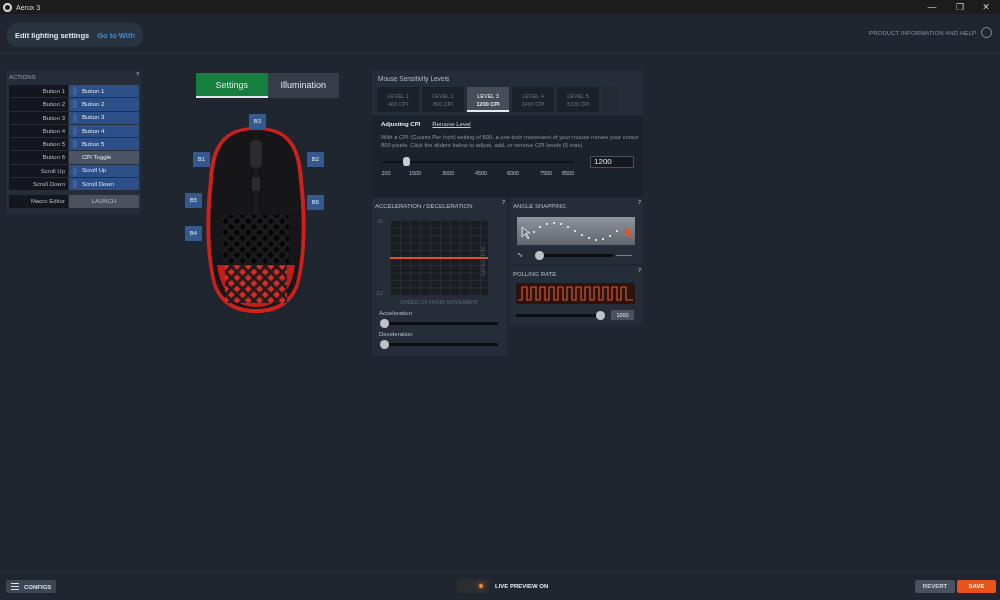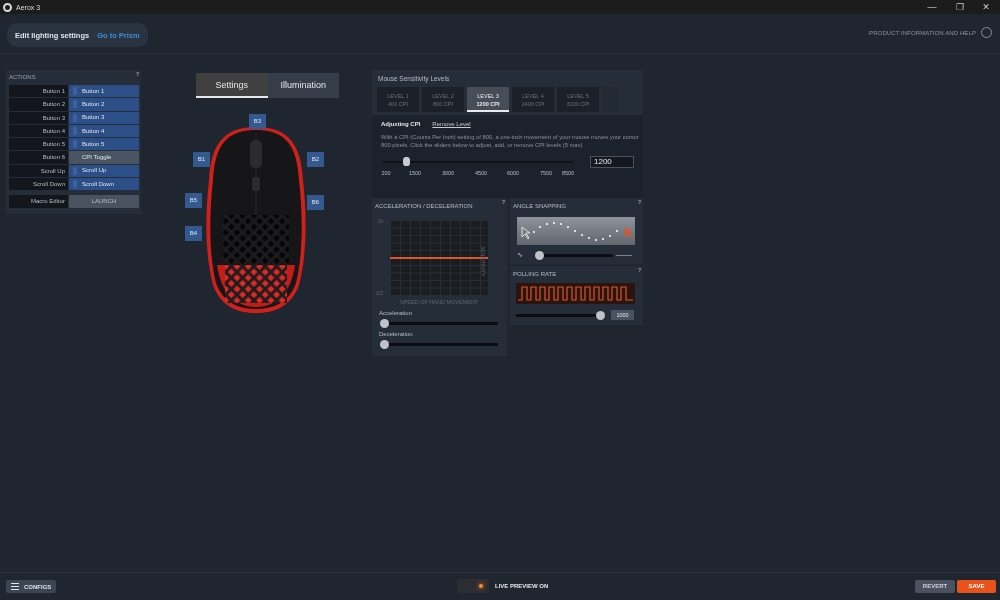--- a/index.html
+++ b/index.html
@@ -23,21 +23,21 @@
   .arow .val { flex: 1; background: #2c4f88; font-size: 6px; color: #dfe6f0; line-height: 13px; padding-left: 4px; display: flex; align-items: center; gap: 5px; border-bottom: 1px solid #252d38; margin-left: 1px; }
   .arow .val.gray { background: #4a5563; }
   .arow .val .mini { width: 4px; height: 8px; background: #3c609a; border-radius: 1px; }
   .arow .val.gray .mini { background: #4a5563; }
   .macro { display: flex; height: 13px; margin: 4px 2px 0 3px; }
   .macro .lbl { width: 59px; background: #13171d; font-size: 6px; color: #b5bcc6; text-align: right; padding-right: 3px; line-height: 13px; }
   .macro .launch { flex: 1; background: #4a5260; font-size: 6px; color: #b8bec8; text-align: center; line-height: 13px; margin-left: 1px; border-radius: 1px; }
 
   .tabs { position: absolute; left: 173px; top: 73px; width: 166px; height: 25px; display: flex; }
   .tab { flex: 1; font-size: 9px; text-align: center; line-height: 24px; color: #e3e6ea; }
-  .tab.active { background: #404040; border-bottom: 2px solid #e5e7ea; margin-left: 23px; }
+  .tab.active { background: #15803d; border-bottom: 2px solid #e5e7ea; margin-left: 23px; }
   .tab.inactive { background: #353d48; }
 
   .mouse { position: absolute; left: 203px; top: 125px; width: 106px; height: 190px; }
   .mbtn { position: absolute; width: 17px; height: 15px; background: #34598f; color: #dfe6f0; font-size: 6px; text-align: center; line-height: 15px; }
 
   .sens { position: absolute; left: 372px; top: 70px; width: 271px; height: 125px; background: #252d38; }
   .sens .hdr { font-size: 6.5px; color: #b5bcc6; padding: 5px 6px; }
   .levels { display: flex; gap: 3px; padding: 0 5px; height: 25px; }
   .level { width: 42px; background: #1b2029; font-size: 5.5px; text-align: center; color: #6a727c; padding-top: 5px; line-height: 8px; }
   .level.active { background: #464d57; color: #e8eaed; border-bottom: 2px solid #e8eaed; }
@@ -88,21 +88,21 @@
   <div class="logo"></div>
   <div class="title">Aerox 3</div>
   <div class="winctl" style="left:918px">—</div>
   <div class="winctl" style="left:946px">❐</div>
   <div class="winctl" style="left:972px">✕</div>
 </div>
 
 <div class="topbar">
   <div class="pill">
     <span class="edit">Edit lighting settings</span>
-    <span class="prism">Go to Prism</span>
+    <span class="prism">Go to With</span>
   </div>
   <div class="help">
     <span>PRODUCT INFORMATION AND HELP</span>
     <span class="ic"></span>
   </div>
 </div>
 
 <div class="actions">
   <div class="hdr">
     <span>ACTIONS</span>

